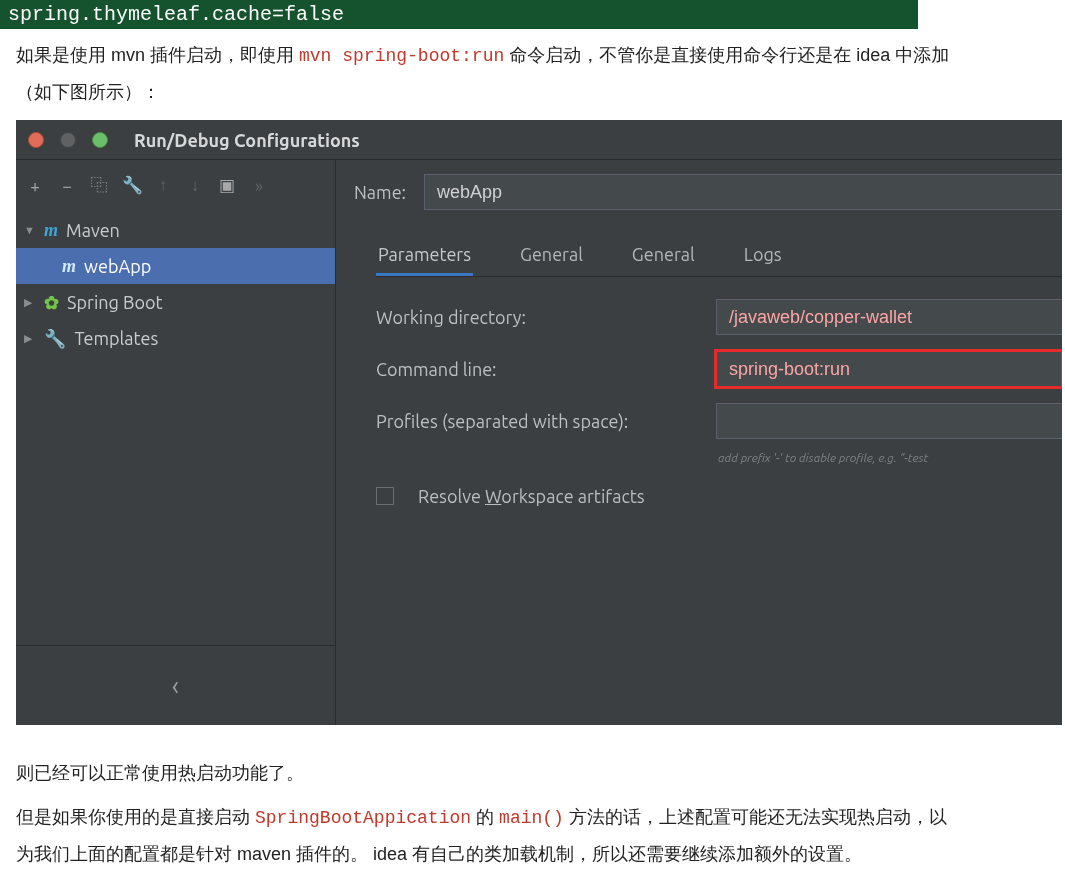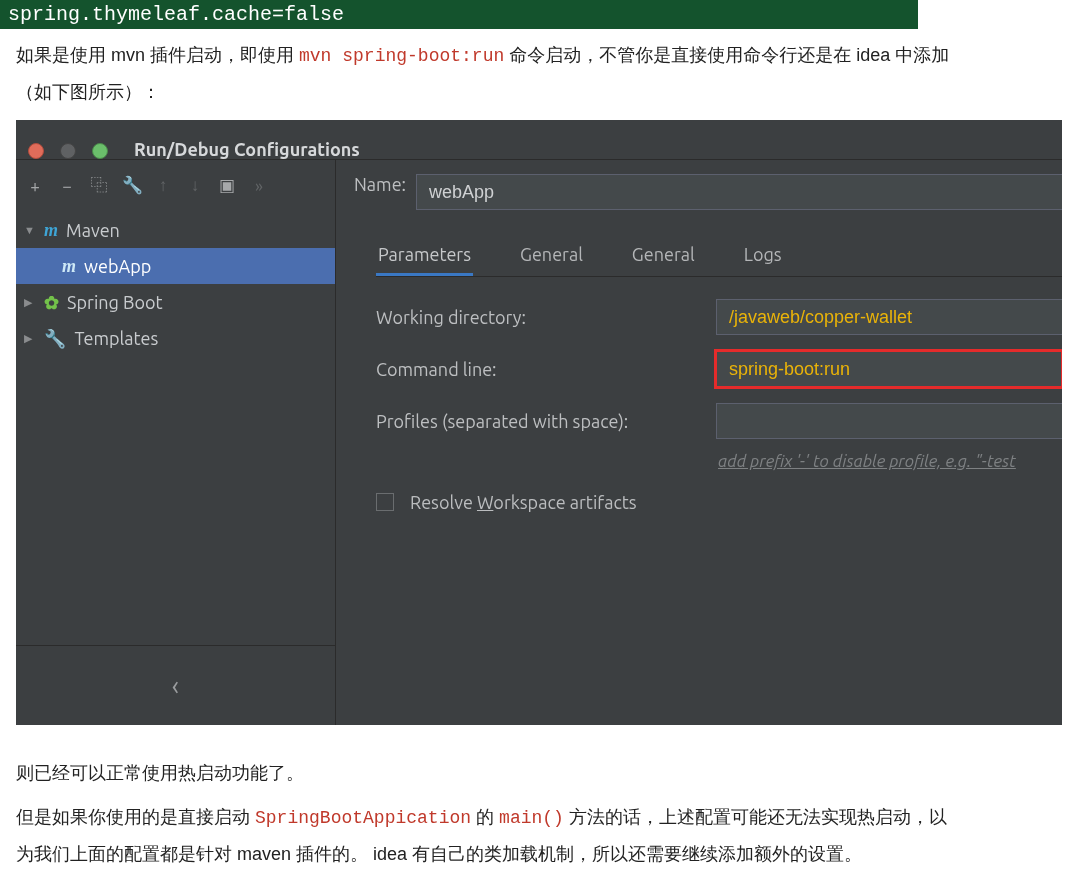--- a/index.html
+++ b/index.html
@@ -34,21 +34,21 @@
     color: #bbbdbf;
     font-family: "Segoe UI", "Ubuntu", sans-serif;
     font-size: 18px;
     display: flex;
     flex-direction: column;
     overflow: hidden;
   }
   .titlebar {
     height: 40px;
     display: flex;
-    align-items: flex-end;
+    align-items: center;
     padding: 0 12px;
     gap: 16px;
     border-bottom: 1px solid #2b2b2b;
   }
   .dot { width: 16px; height: 16px; border-radius: 50%; }
   .dot.close{ background:#e06c5a; border:1px solid #b24d3e;}
   .dot.min{ background:#5f6163; border:1px solid #444;}
   .dot.max{ background:#6bbf6b; border:1px solid #4a8a4a;}
   .titlebar-title { color:#d6d8da; font-weight:700; margin-left:10px; }
   .ide-body { flex:1; display:flex; }
@@ -82,21 +82,21 @@
   .collapse-handle {
     border-top:1px solid #2b2b2b;
     height:80px;
     display:flex; align-items:center; justify-content:center;
     color:#9a9c9e; font-size:26px;
   }
   .main {
     flex:1; padding:14px 0 0 18px;
     display:flex; flex-direction:column;
   }
-  .name-row { display:flex; align-items:flex-start; gap:10px; }
+  .name-row { display:flex; align-items:center; gap:18px; }
   .name-label { color:#bdbfc1; }
   .name-input {
     flex:1; height:36px;
     background:#44494b;
     border:1px solid #5c606e;
     color:#cfd1d3;
     padding:0 12px;
     font-size:18px;
     border-right:none;
   }
@@ -105,27 +105,27 @@
     margin:28px 0 0 22px;
     border-bottom:1px solid #2b2b2b;
     padding-bottom:0;
   }
   .tab { color:#b4b6b8; padding:6px 2px 12px 2px; cursor:default;}
   .tab.active { color:#c6c8ca; border-bottom:3px solid #3a78c4; padding-bottom:9px;}
   .form { margin:22px 0 0 22px; display:grid; grid-template-columns: 340px 1fr; row-gap:16px; align-items:center;}
   .flbl { color:#bdbfc1; }
   .fin {
     height:36px; background:#44494b;
-    border:1px solid #5c606e; color:#eab308;
+    border:1px solid #5c606e; color:#fca5a5;
     padding:0 12px; font-size:18px; width:100%;
     border-right:none;
   }
   .fin.highlight { outline:3px solid #e52b2b; outline-offset:-1px; }
-  .hint { grid-column:2; color:#7e8183; font-style:italic; font-size:17px; margin-top:-4px; padding-left:2px;text-decoration:underline;}
-  .chk-row { grid-column:1 / span 2; display:flex; align-items:center; gap:16px; margin-top:6px;}
+  .hint { grid-column:2; color:#7e8183; font-style:italic; font-size:12px; margin-top:-4px; padding-left:2px;}
+  .chk-row { grid-column:1 / span 2; display:flex; align-items:center; gap:24px; margin-top:6px;}
   .chk { width:18px; height:18px; border:1px solid #6a6d6f; background:#3c3f41; }
   .chk-lbl u { text-decoration: underline; }
   .after { margin-top:30px; }
 </style>
 </head>
 <body>
 
 <div class="code-banner">spring.thymeleaf.cache=false</div>
 
 <p class="prose">

